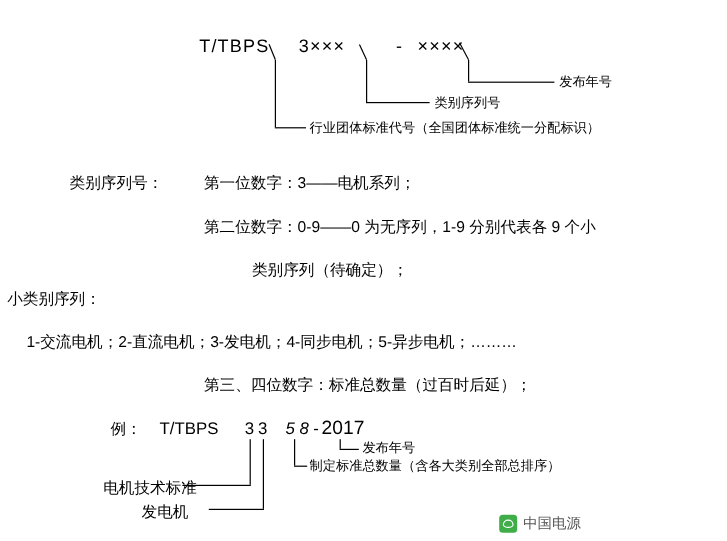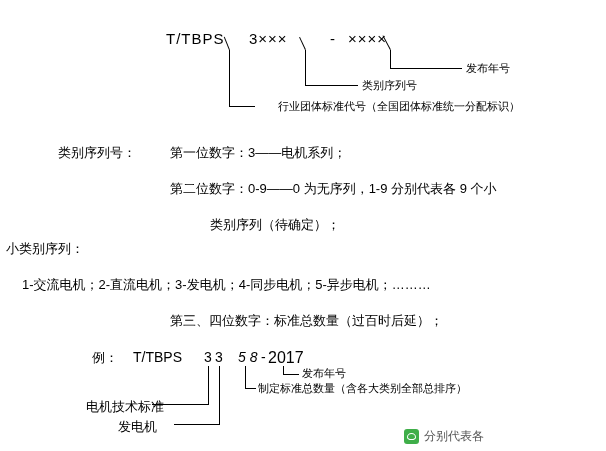--- a/index.html
+++ b/index.html
@@ -48,21 +48,21 @@
   <div class="line vline" style="left:390px;top:50px;height:18px;"></div>
   <div class="line hline" style="left:390px;top:68px;width:72px;"></div>
   <div class="abs lbl" style="left:466px;top:61px;">发布年号</div>
 
   <div class="line vline" style="left:305px;top:50px;height:35px;"></div>
   <div class="line hline" style="left:305px;top:85px;width:53px;"></div>
   <div class="abs lbl" style="left:362px;top:78px;">类别序列号</div>
 
   <div class="line vline" style="left:229px;top:50px;height:56px;"></div>
   <div class="line hline" style="left:229px;top:106px;width:26px;"></div>
-  <div class="abs lbl" style="left:258px;top:99px;margin-left:20px;">行业团体标准代号（全国团体标准统一分配标识）</div>
+  <div class="abs lbl" style="left:258px;top:99px;">行业团体标准代号（全国团体标准统一分配标识）</div>
 
   <div class="diag" style="left:390px;top:50px;width:16px;transform:rotate(-118deg);"></div>
   <div class="diag" style="left:305px;top:50px;width:14px;transform:rotate(-115deg);"></div>
   <div class="diag" style="left:229px;top:50px;width:14px;transform:rotate(-112deg);"></div>
 
   <div class="abs body-text" style="left:58px;top:144px;">类别序列号：</div>
   <div class="abs body-text" style="left:170px;top:144px;">第一位数字：3——电机系列；</div>
   <div class="abs body-text" style="left:170px;top:180px;">第二位数字：0-9——0 为无序列，1-9 分别代表各 9 个小</div>
   <div class="abs body-text" style="left:210px;top:216px;">类别序列（待确定）；</div>
 
@@ -89,16 +89,16 @@
   <div class="line vline" style="left:208px;top:366px;height:38px;"></div>
   <div class="line hline" style="left:152px;top:404px;width:57px;"></div>
   <div class="abs body-text" style="left:86px;top:398px;">电机技术标准</div>
 
   <div class="line vline" style="left:219px;top:366px;height:58px;"></div>
   <div class="line hline" style="left:174px;top:424px;width:46px;"></div>
   <div class="abs body-text" style="left:118px;top:418px;">发电机</div>
 
   <div class="wm">
     <div class="wm-logo"></div>
-    <span>分别代表各</span>
+    <span>中国电源</span>
   </div>
 
 </div>
 
 </body></html>

